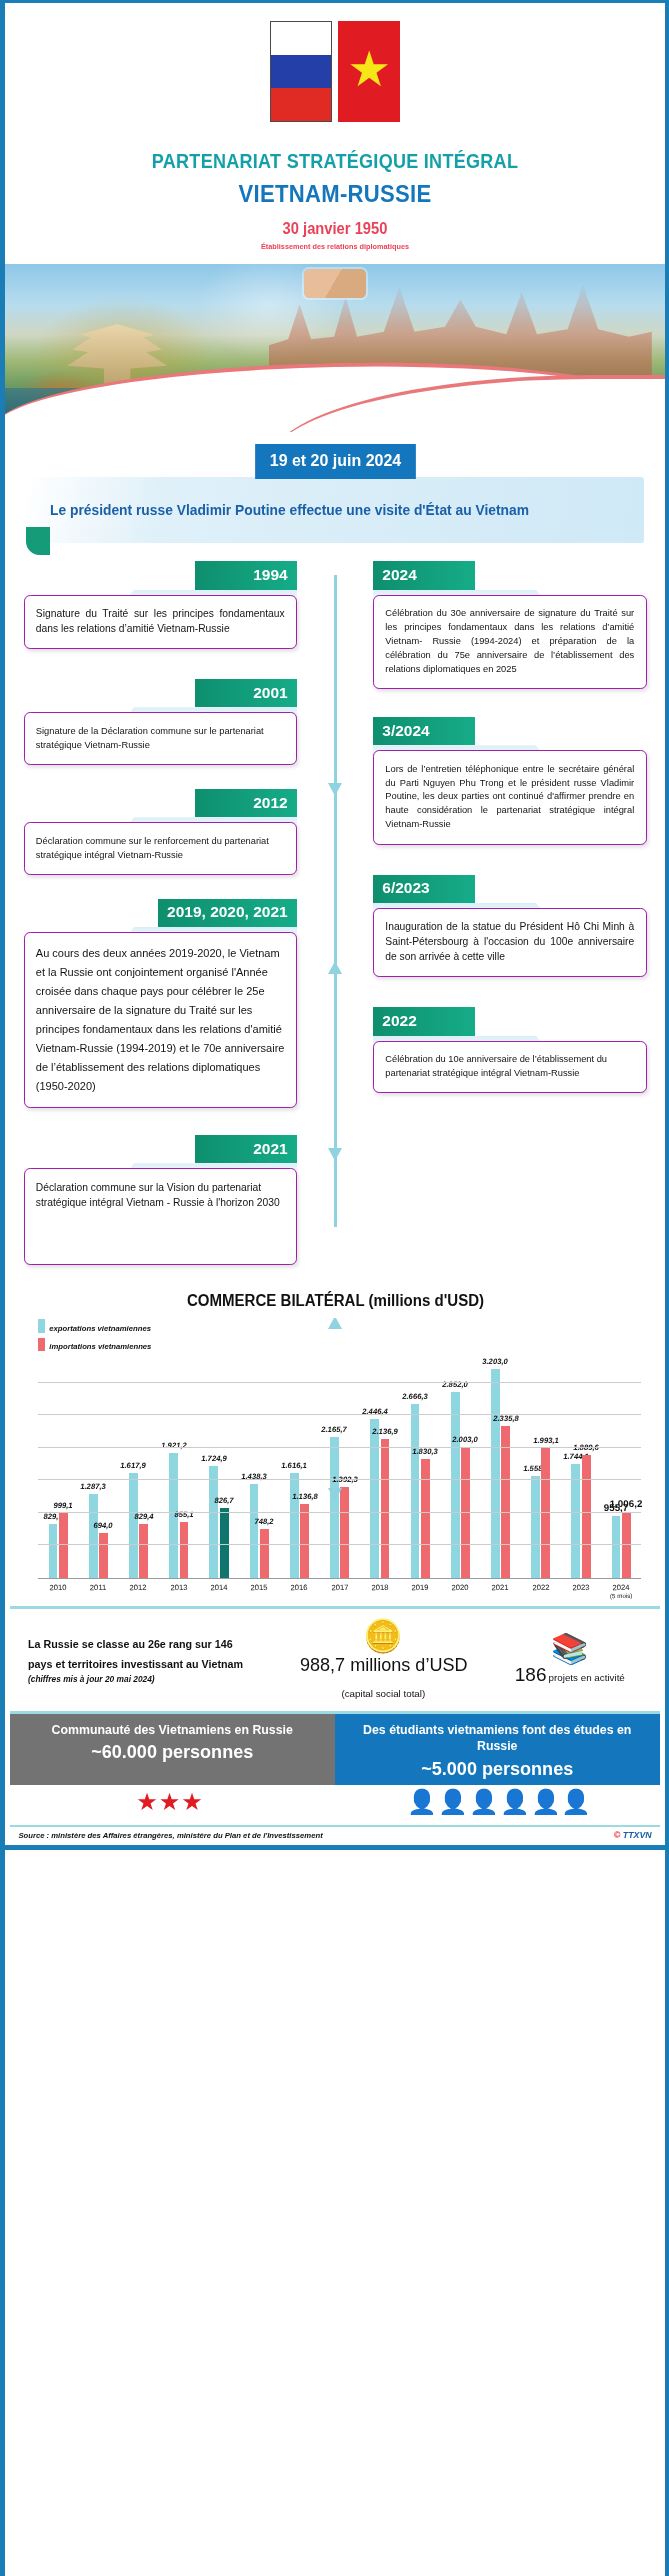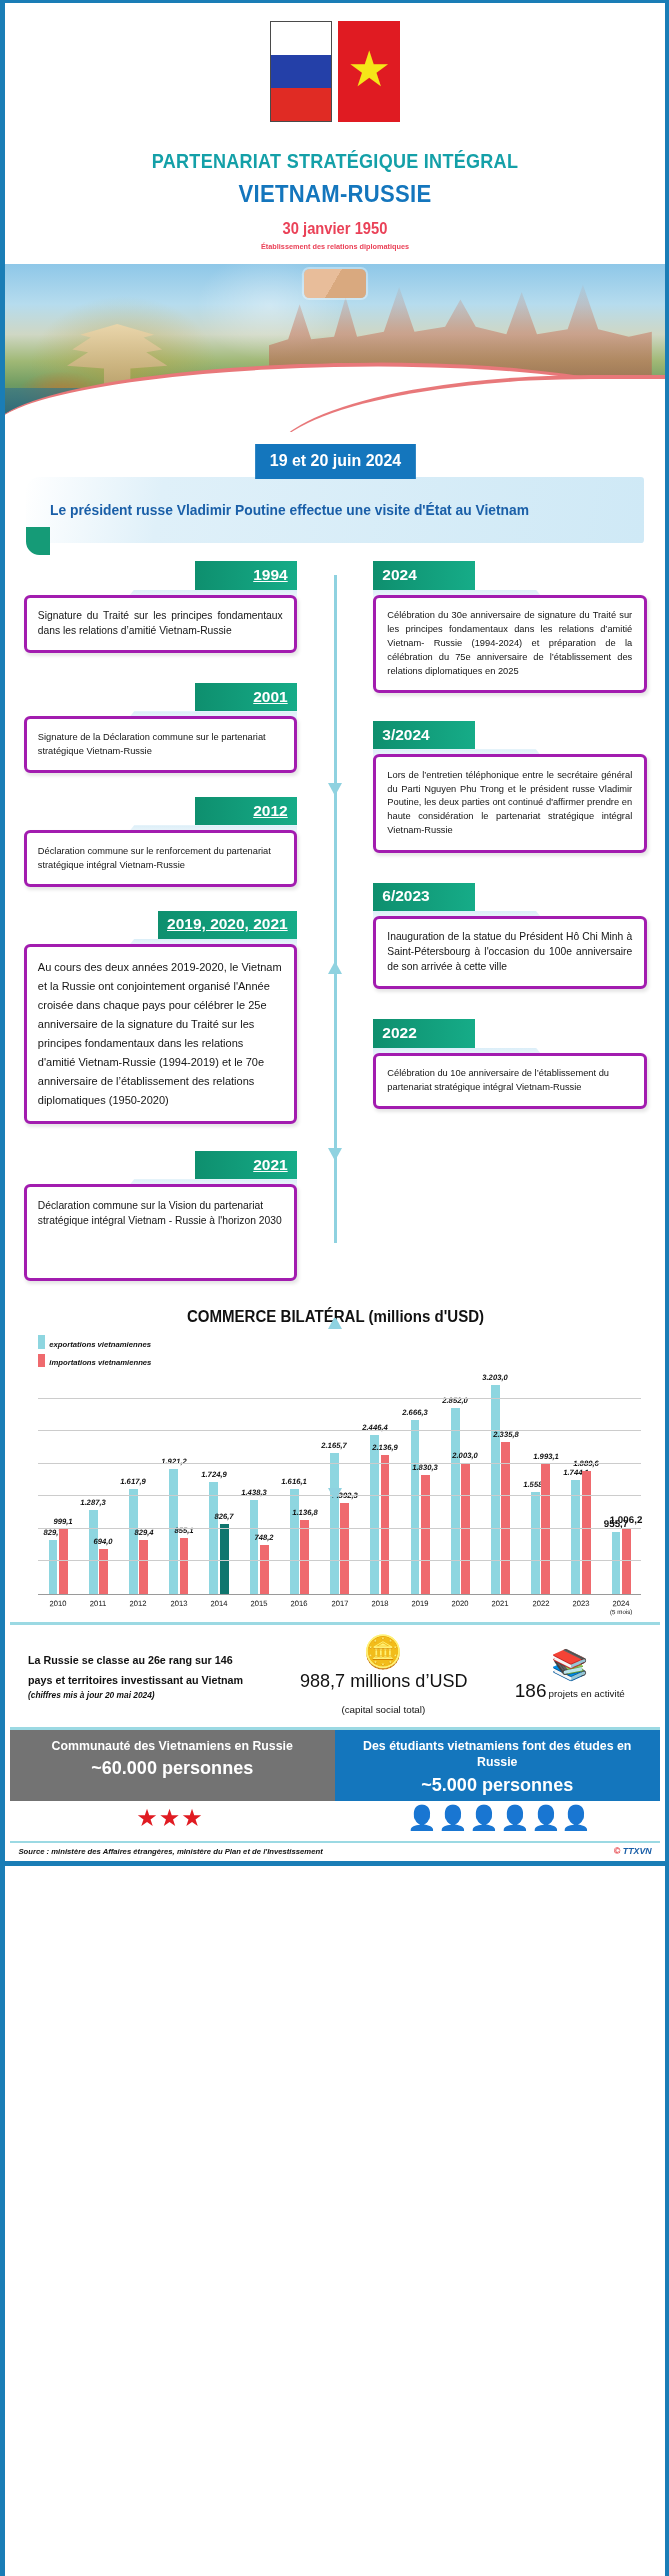--- a/index.html
+++ b/index.html
@@ -204,32 +204,32 @@
     display: inline-block;
     min-width: 102px;
     background: linear-gradient(90deg, #0e8f6e 0%, #16ac88 100%);
     color: #ffffff;
     font-size: 15.5px;
     font-weight: bold;
     padding: 4.6px 9.3px 5.7px 9.3px;
     position: relative;
     z-index: 2;
   }
-  .tl-left .tl-chip { float: right; text-align: right; text-decoration: underline; }
+  .tl-left .tl-chip { float: right; text-align: right; }
   .tl-right .tl-chip { float: left; text-align: left; }
   .tl-chip-wrap { overflow: hidden; }
   .tl-shade {
     height: 8.2px;
     background: linear-gradient(180deg, #dbeef8, #eef7fc);
     position: relative; z-index: 1;
   }
   .tl-left .tl-shade { margin-left: 38%; clip-path: polygon(4% 0, 100% 0, 100% 100%, 0 100%); }
   .tl-right .tl-shade { margin-right: 38%; clip-path: polygon(0 0, 96% 0, 100% 100%, 0 100%); }
   .tl-card {
-    border: 3px solid #a21caf;
+    border: 1px solid #a21caf;
     border-radius: 6.2px;
     background: #ffffff;
     padding: 11.3px 11.3px 11.3px 11.3px;
     margin-top: -3.1px;
     position: relative; z-index: 3;
     box-shadow: 1.5px 2.6px 3.6px rgba(0,0,0,0.10);
   }
   .tl-card p {
     font-size: 10.3px;
     line-height: 1.45;

